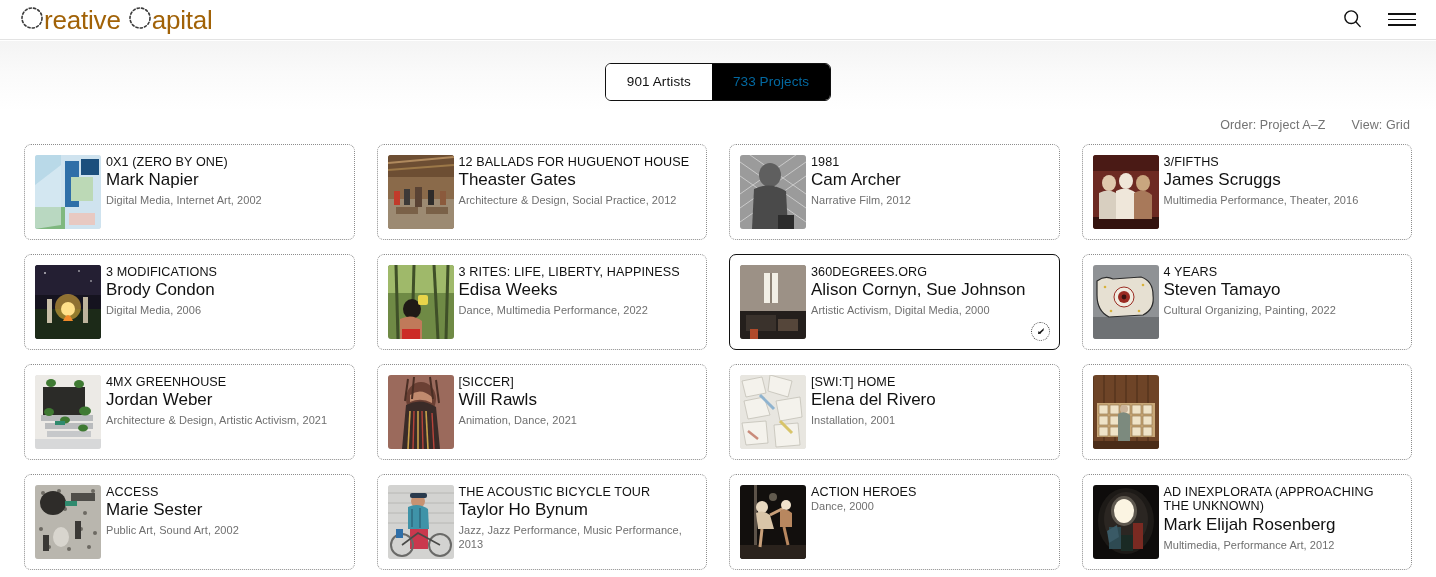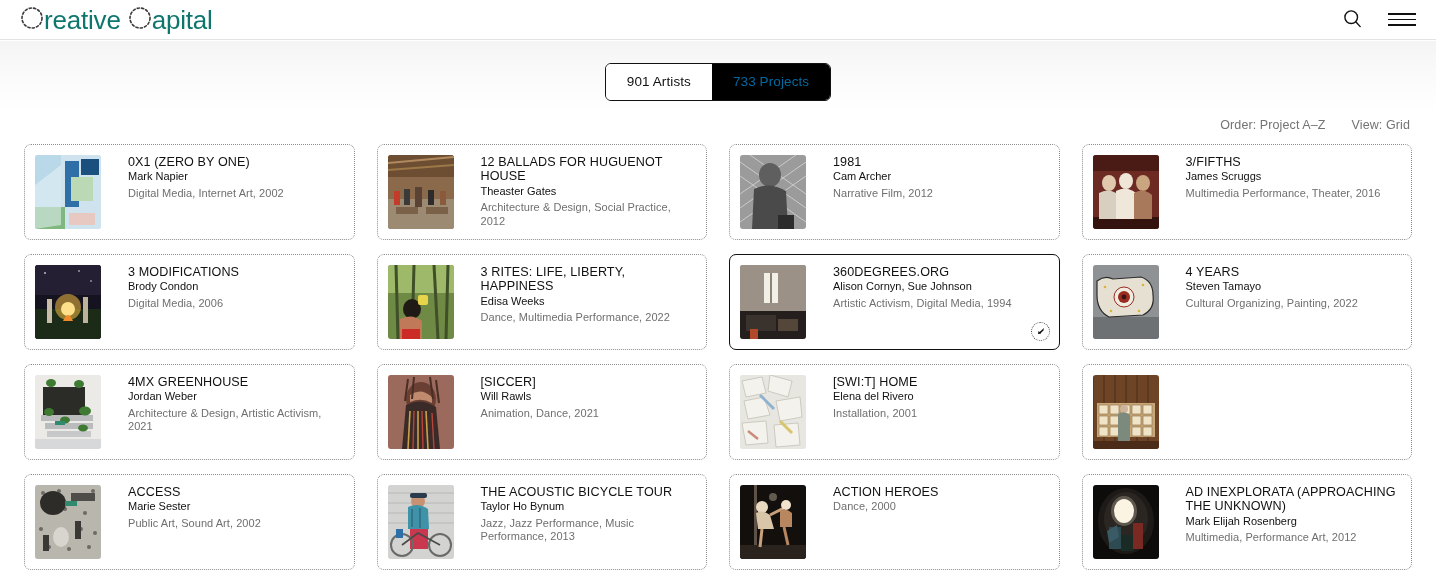--- a/index.html
+++ b/index.html
@@ -20,21 +20,21 @@
     display: flex;
     align-items: center;
     justify-content: space-between;
     padding: 0 18px 0 20px;
   }
   .logo { display: flex; align-items: baseline; gap: 0px; user-select: none; }
   .logo-text {
     font-size: 26px;
     letter-spacing: -0.2px;
     font-weight: 400;
-    color: #0f766e;
+    color: #a16207;
     line-height: 1;
     display: flex;
     align-items: center;
   }
   .dotted-c { display: inline-block; margin-right: 0px; }
   .header-actions { display: flex; align-items: center; gap: 22px; }
   .icon-btn {
     background: none; border: none; cursor: pointer;
     display: flex; align-items: center; justify-content: center;
     padding: 2px;
@@ -101,21 +101,21 @@
     padding: 12px 24px 0 24px;
   }
   .card {
     position: relative;
     border: 1px dotted #8d8d8d;
     border-radius: 7px;
     background: #fff;
     height: 96px;
     padding: 10px 10px 10px 10px;
     display: flex;
-    gap: 27px;
+    gap: 5px;
     cursor: pointer;
     overflow: hidden;
   }
   .card.hovered {
     border: 1px solid #111;
     border-style: solid;
   }
   .thumb {
     flex: 0 0 66px;
     width: 66px; height: 74px;
@@ -128,21 +128,21 @@
   .card-text { flex: 1 1 auto; min-width: 0; padding-top: 0px; }
   .card-title {
     font-size: 12.6px;
     line-height: 1.18;
     letter-spacing: 0.1px;
     color: #111;
     text-transform: uppercase;
     margin-bottom: 1px;
   }
   .card-artist {
-    font-size: 11px;
+    font-size: 17px;
     line-height: 1.2;
     color: #111;
     margin-bottom: 3px;
   }
   .card-meta {
     font-size: 11px;
     line-height: 1.25;
     color: #6f6f6f;
     letter-spacing: 0.05px;
   }
@@ -350,21 +350,21 @@
           <line x1="31" y1="8" x2="31" y2="38" stroke="#8d8276" stroke-width="2"></line>
           <rect x="0" y="46" width="66" height="28" fill="#241f1c"></rect>
           <rect x="6" y="50" width="30" height="16" fill="#3a322c"></rect>
           <rect x="38" y="54" width="20" height="12" fill="#55463a"></rect>
           <rect x="10" y="64" width="8" height="10" fill="#b04a2a"></rect>
         </svg>
       </div>
       <div class="card-text">
         <div class="card-title">360DEGREES.ORG</div>
         <div class="card-artist">Alison Cornyn, Sue Johnson</div>
-        <div class="card-meta">Artistic Activism, Digital Media, 1994</div>
+        <div class="card-meta">Artistic Activism, Digital Media, 2000</div>
       </div>
       <div class="cursor-badge">
         <svg width="11" height="11" viewBox="0 0 11 11" aria-hidden="true">
           <path d="M9 2 L3.2 7.2 L5.4 7.6 L8.4 4.6 Z" fill="#111"></path>
           <path d="M3 8 L6 7.4 L3.6 5" fill="#111"></path>
         </svg>
       </div>
     </div>
     <div class="card">
       <div class="thumb">

